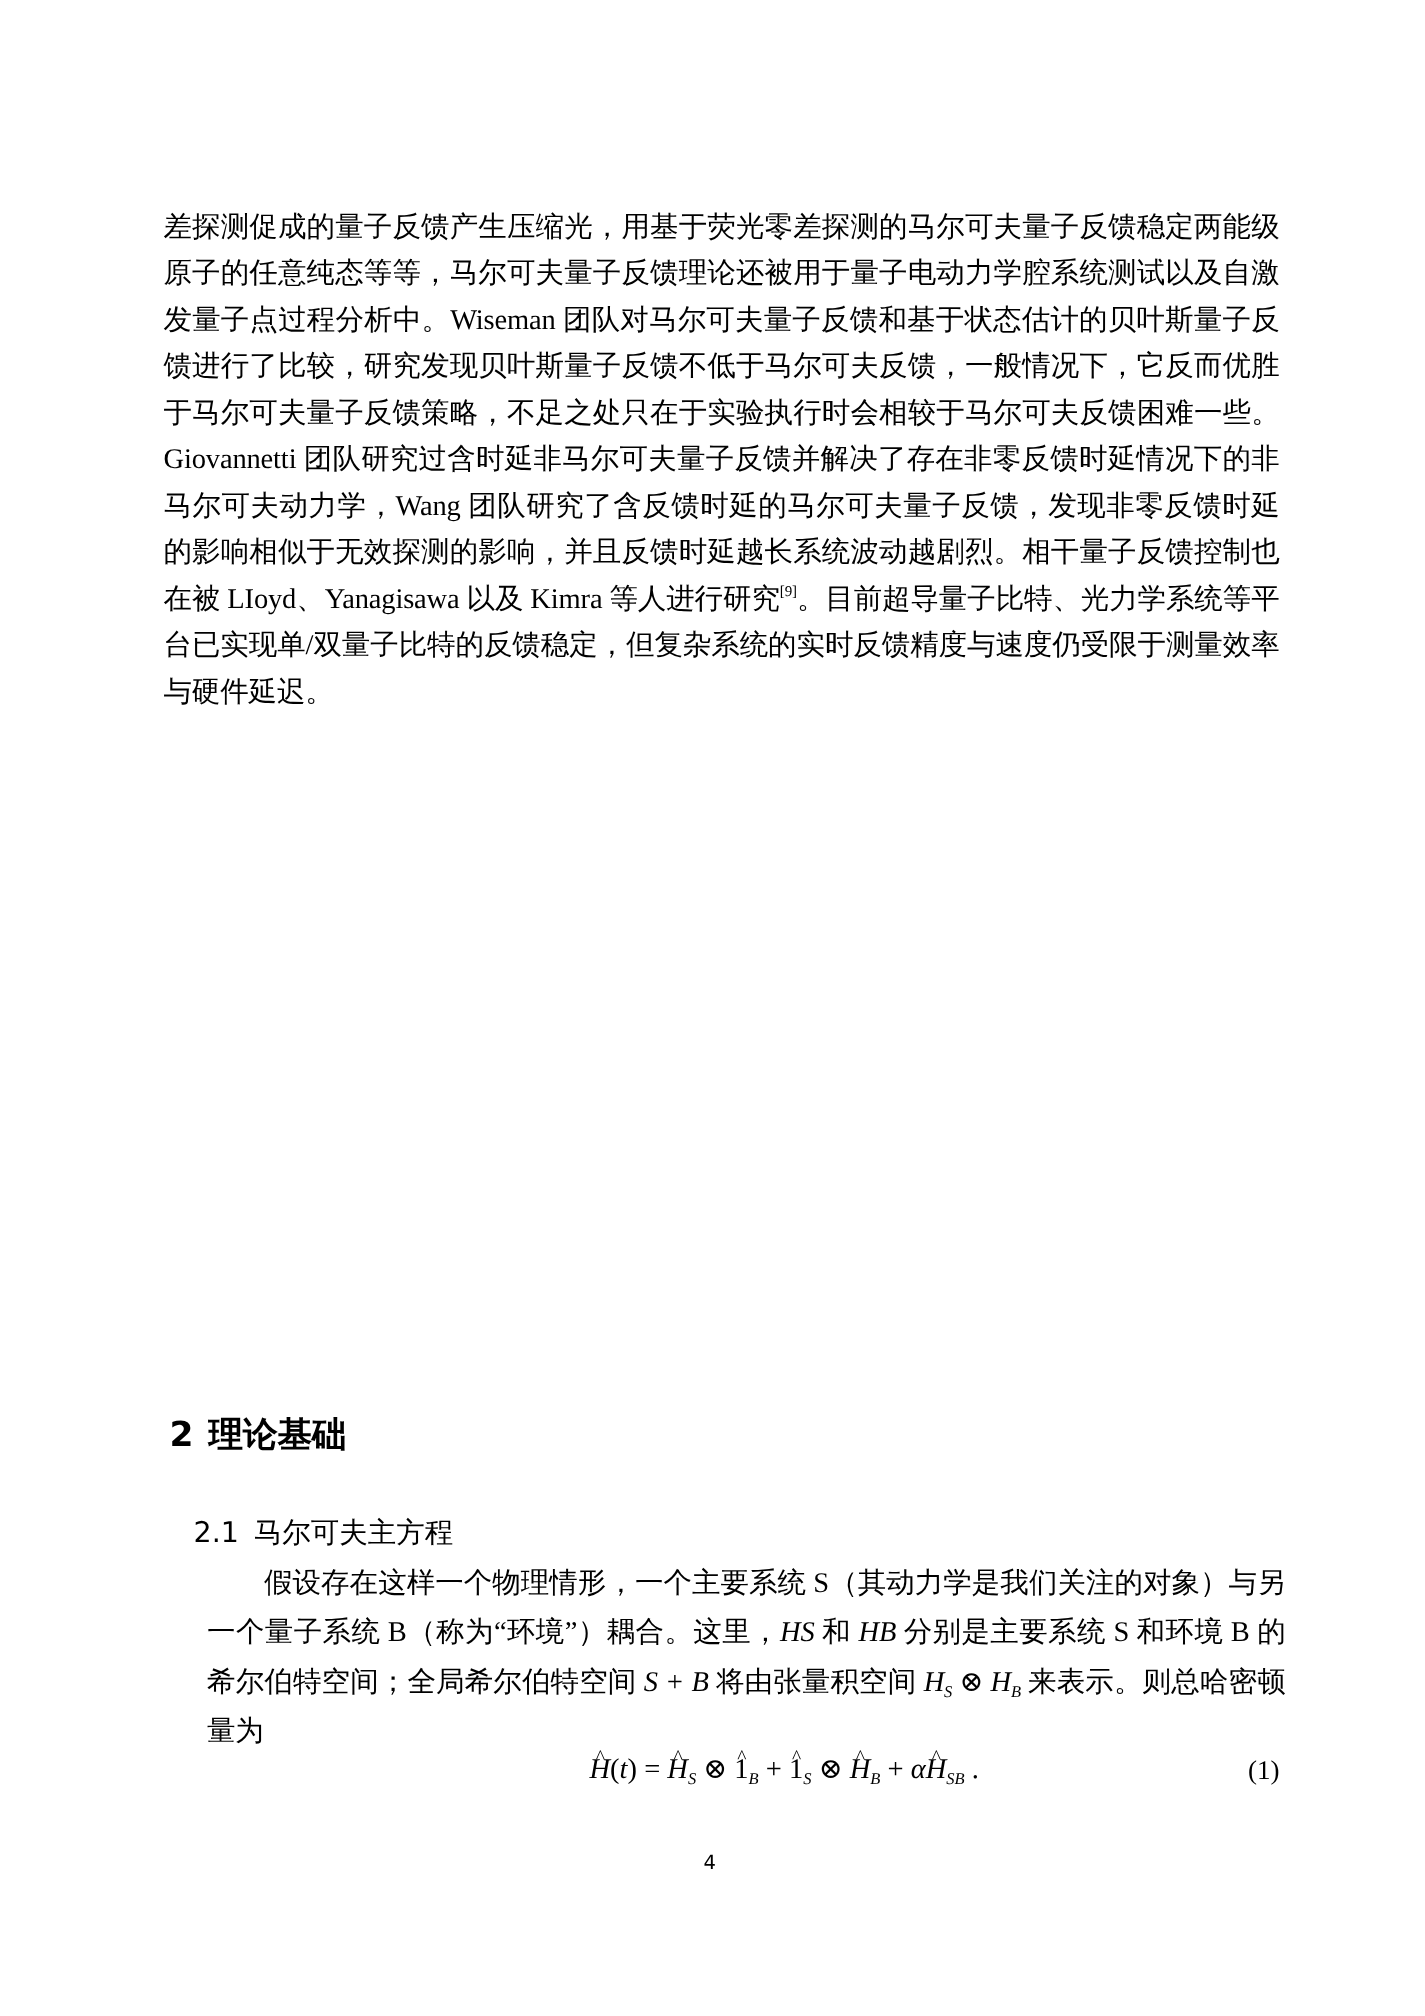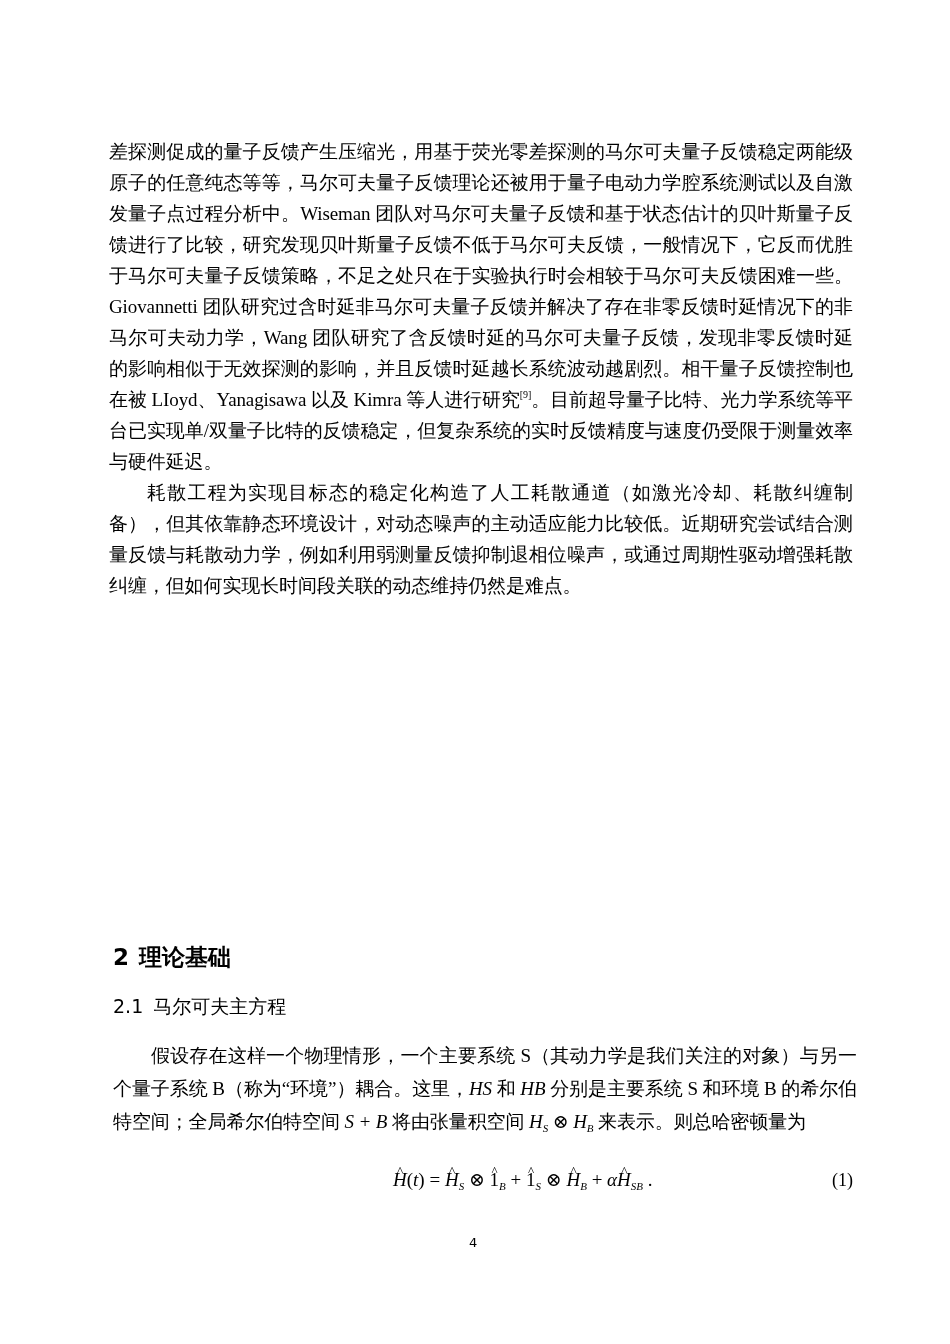--- a/index.html
+++ b/index.html
@@ -47,34 +47,35 @@
       margin: 0;
       font-weight: bold;
     }
     .heading2 {
       position: absolute;
       left: 113px;
       top: 992px;
       font-family: "DejaVu Sans", "Liberation Sans", sans-serif;
       font-size: 19px;
       line-height: 28px;
-      margin: 0;
+      margin: 16px;
       font-weight: normal;
     }
     .heading-num {
       margin-right: 10px;
     }
     .section2 {
       position: absolute;
       left: 113px;
       top: 1039px;
       width: 744px;
     }
     .section2 .para {
       line-height: 33px;
+      margin-left: 25px;
     }
     .math {
       font-style: italic;
       font-family: "Liberation Serif", "DejaVu Serif", serif;
       text-align: right;
     }
     .math sub {
       font-size: 11px;
       vertical-align: -4px;
       line-height: 0;
@@ -115,21 +116,20 @@
       font-family: "DejaVu Sans", "Liberation Sans", sans-serif;
       font-size: 13px;
       line-height: 16px;
     }
   </style>
 </head>
 <body>
 
 <div class="page">
   <p class="para"><span>差探测促成的量子反馈产生压缩光，用基于荧光零差探测的马尔可夫量子反馈稳定两能级原子的任意纯态等等，马尔可夫量子反馈理论还被用于量子电动力学腔系统测试以及自激发量子点过程分析中。Wiseman 团队对马尔可夫量子反馈和基于状态估计的贝叶斯量子反馈进行了比较，研究发现贝叶斯量子反馈不低于马尔可夫反馈，一般情况下，它反而优胜于马尔可夫量子反馈策略，不足之处只在于实验执行时会相较于马尔可夫反馈困难一些。Giovannetti 团队研究过含时延非马尔可夫量子反馈并解决了存在非零反馈时延情况下的非马尔可夫动力学，Wang 团队研究了含反馈时延的马尔可夫量子反馈，发现非零反馈时延的影响相似于无效探测的影响，并且反馈时延越长系统波动越剧烈。相干量子反馈控制也在被 LIoyd、Yanagisawa 以及 Kimra 等人进行研究</span><sup>[9]</sup><span>。目前超导量子比特、光力学系统等平台已实现单/双量子比特的反馈稳定，但复杂系统的实时反馈精度与速度仍受限于测量效率与硬件延迟。</span></p>
-  <p class="para indent">耗散工程为实现目标态的稳定化构造了人工耗散通道（如激光冷却、耗散纠缠制备），但其依靠静态环境设计，对动态噪声的主动适应能力比较低。近期研究尝试结合测量反馈与耗散动力学，例如利用弱测量反馈抑制退相位噪声，或通过周期性驱动增强耗散纠缠，但如何实现长时间段关联的动态维持仍然是难点。</p>
 </div>
 
 <h1 class="heading1"><span class="heading-num">2</span><span>理论基础</span></h1>
 
 <h2 class="heading2"><span class="heading-num">2.1</span><span>马尔可夫主方程</span></h2>
 
 <div class="section2">
   <p class="para indent"><span>假设存在这样一个物理情形，一个主要系统 S（其动力学是我们关注的对象）与另一个量子系统 B（称为“环境”）耦合。这里，</span><span class="math">HS</span><span> 和 </span><span class="math">HB</span><span> 分别是主要系统 S 和环境 B 的希尔伯特空间；全局希尔伯特空间 </span><span class="math">S + B</span><span> 将由张量积空间 </span><span class="math"><span>H</span><sub>S</sub><span style="font-style:normal"> ⊗ </span><span>H</span><sub>B</sub></span><span> 来表示。则总哈密顿量为</span></p>
 </div>
 

